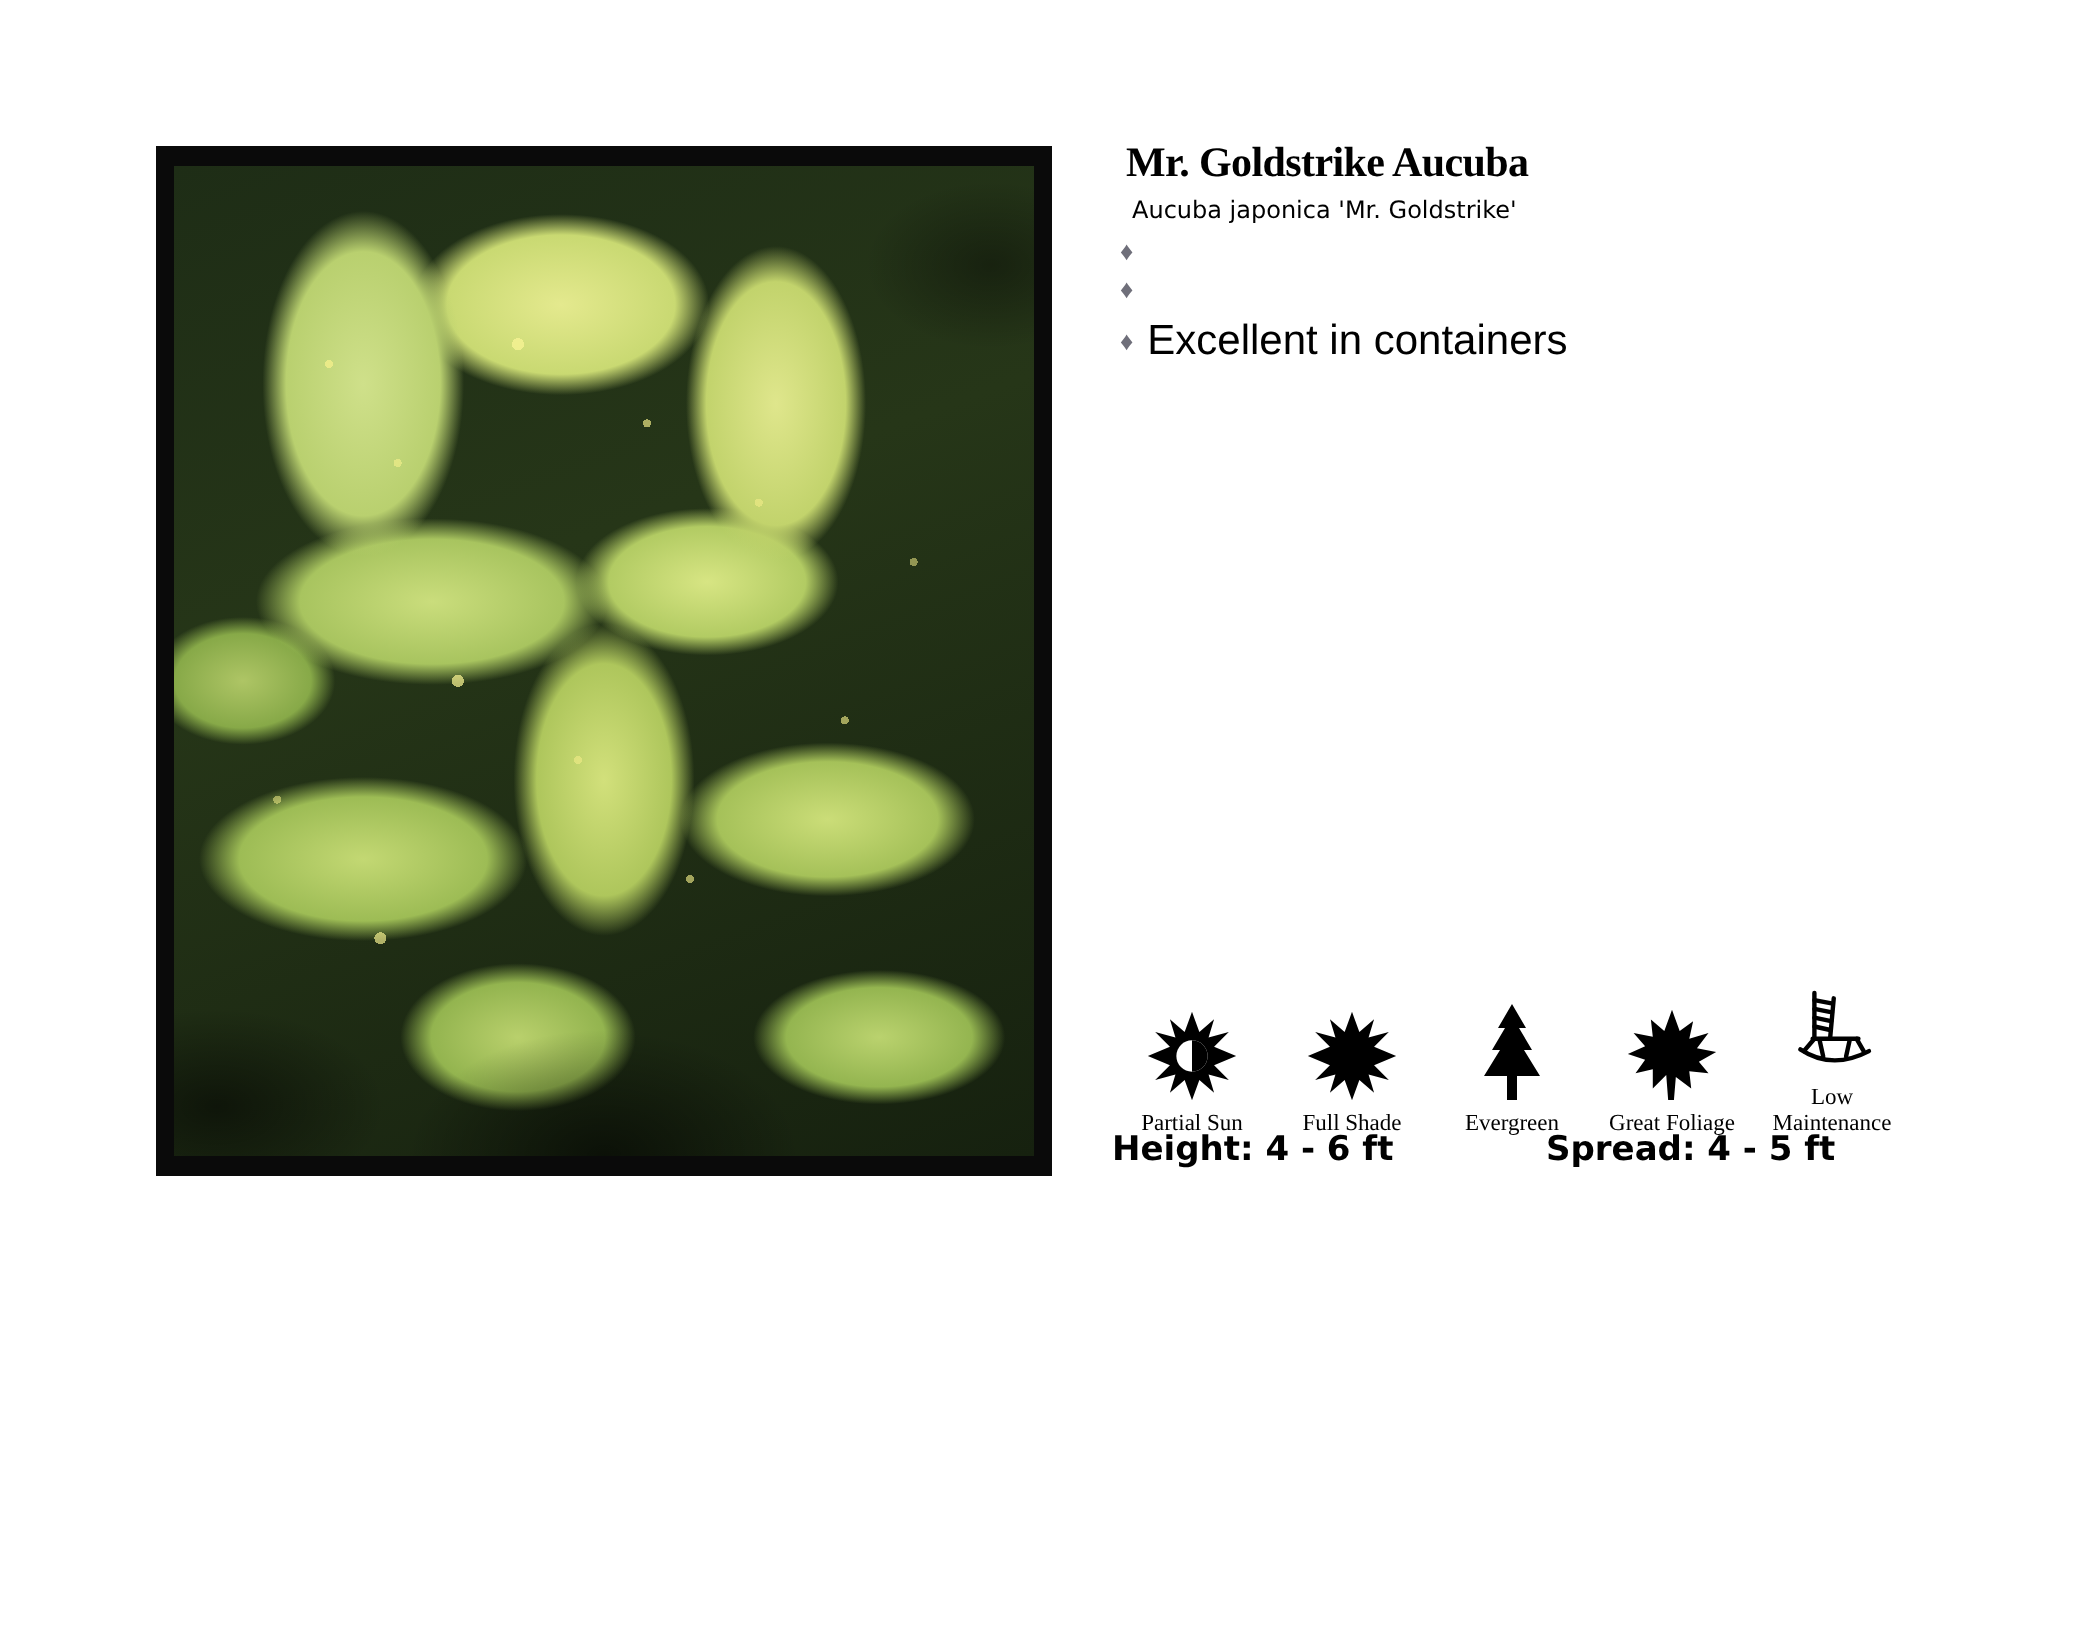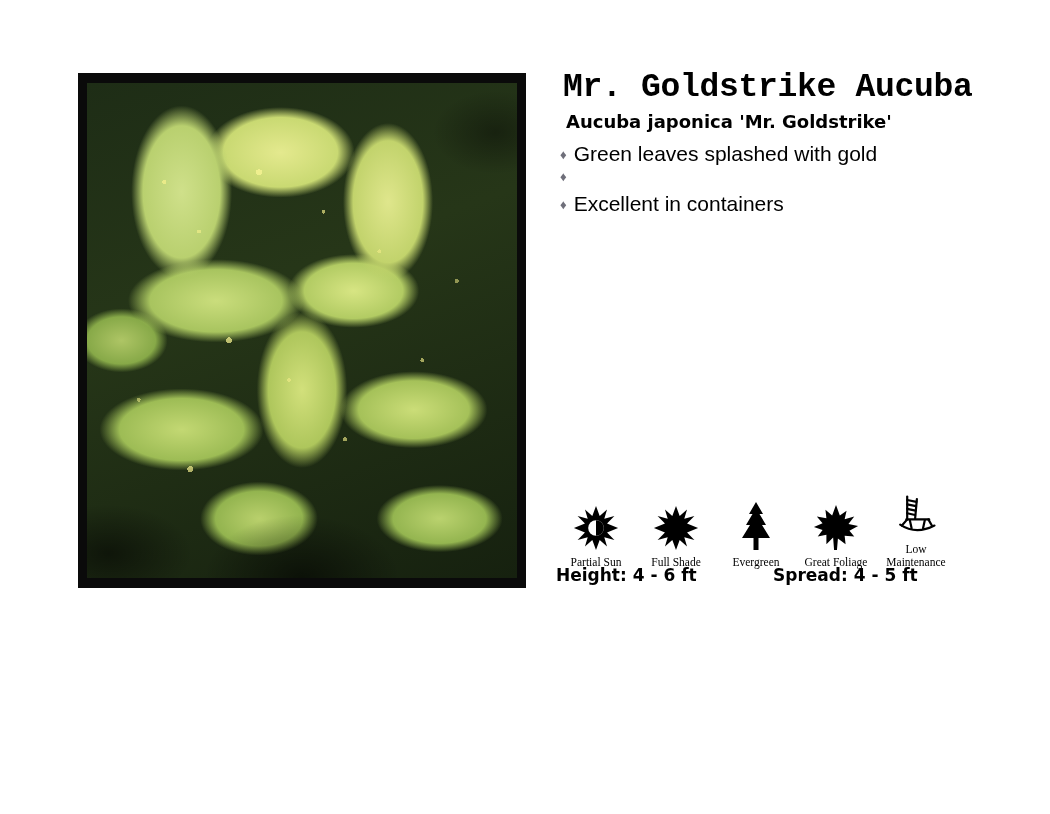--- a/index.html
+++ b/index.html
@@ -85,31 +85,31 @@
   }
 
   
   .info {
     position: absolute;
     left: 560px;
     top: 70px;
     width: 470px;
   }
   .common-name {
-    font-family: Liberation Mono, monospace;
+    font-family: Liberation Serif, serif;
     font-weight: 700;
-    font-size: 33px;
+    font-size: 21px;
     letter-spacing: -0.3px;
     line-height: 1.12;
     margin: 0 0 4px 3px;
   }
   .botanical-name {
     font-family: "DejaVu Sans", sans-serif;
-    font-weight: 700;
-    font-size: 18px;
+    font-weight: 400;
+    font-size: 12px;
     line-height: 1.2;
     margin: 0 0 6px 6px;
   }
   .bullets {
     list-style: none;
     margin: 0;
     padding: 0;
   }
   .bullets li {
     display: flex;
@@ -184,21 +184,20 @@
     <div class="foliage-shadow"></div>
   </div>
 </div>
 
 <div class="info">
   <h1 class="common-name">Mr. Goldstrike Aucuba</h1>
   <div class="botanical-name">Aucuba japonica 'Mr. Goldstrike'</div>
   <ul class="bullets">
     <li>
       <span class="diamond">♦</span>
-      <span>Green leaves splashed with gold</span>
     </li>
     <li>
       <span class="diamond">♦</span>
     </li>
     <li>
       <span class="diamond">♦</span>
       <span>Excellent in containers</span>
     </li>
   </ul>
 </div>

